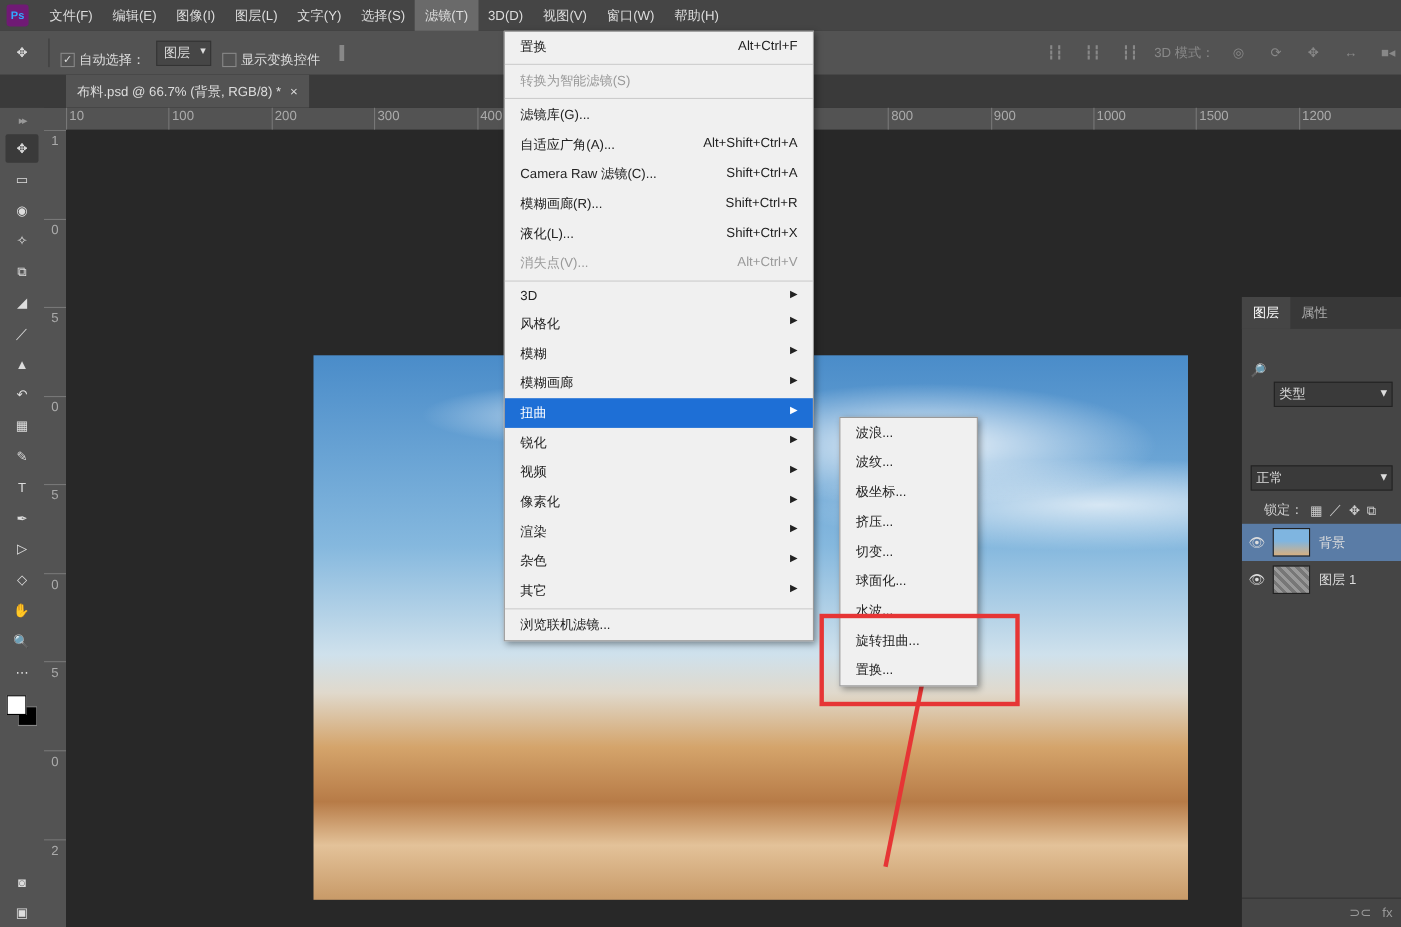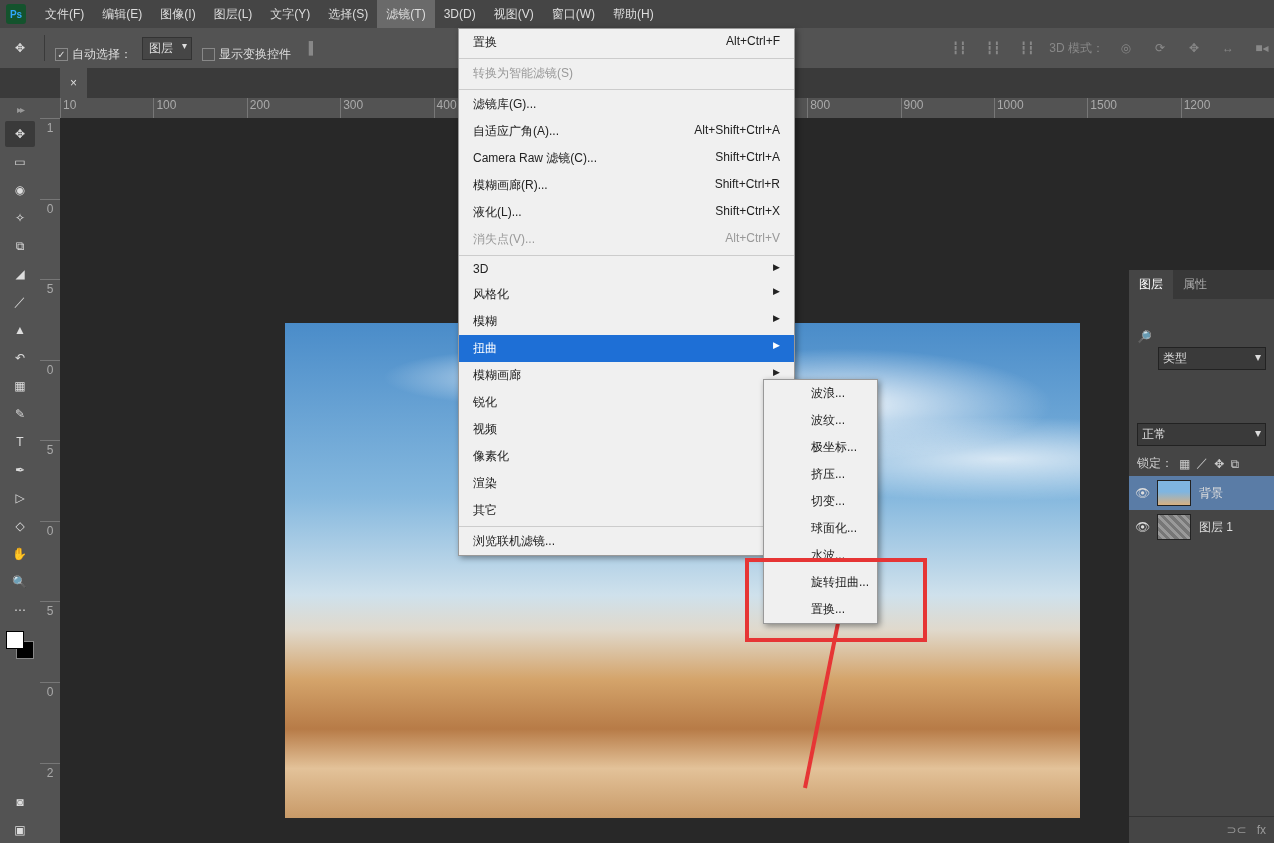--- a/index.html
+++ b/index.html
@@ -1,20 +1,20 @@
 <!DOCTYPE html>
 <html><head>
 <meta charset="utf-8">
 <style>
 * { margin: 0; padding: 0; box-sizing: border-box; font-family: "Microsoft YaHei", sans-serif; font-size: 12px; user-select: none; }
 body { background: #323232; color: #ddd; width: 1274px; height: 843px; overflow: hidden; position: relative; }
 
 
 .menubar { height: 28px; background: #454545; display: flex; align-items: center; padding-left: 6px; }
-.ps-logo { width: 20px; height: 20px; background: #14532d; color: #31a8ff; font-weight: bold; display: flex; align-items: center; justify-content: center; border-radius: 3px; margin-right: 10px; font-size: 10px; }
+.ps-logo { width: 20px; height: 20px; background: #701a75; color: #31a8ff; font-weight: bold; display: flex; align-items: center; justify-content: center; border-radius: 3px; margin-right: 10px; font-size: 10px; }
 .menubar .menu-item { padding: 0 9px; height: 28px; line-height: 28px; color: #ddd; cursor: default; }
 .menubar .menu-item.active { background: #6a6a6a; }
 
 
 .optbar { height: 40px; background: #535353; display: flex; align-items: center; padding-left: 6px; gap: 10px; }
 .tool-thumb { width: 28px; height: 28px; display:flex;align-items:center;justify-content:center;}
 .optdiv { width:1px; height:26px; background:#3a3a3a; }
 .chk { display:flex; align-items:center; gap:4px; color:#ddd;margin-top:12px; }
 .chk-box { width:13px;height:13px;border:1px solid #888;display:flex;align-items:center;justify-content:center;}
 .chk-box.on::after{content:"✓";font-size:10px;color:#ddd;}
@@ -56,41 +56,41 @@
 .toolbar-collapse { width:30px; text-align:center; color:#999; font-size:10px; margin-bottom:4px; letter-spacing:-2px;}
 
 
 .dropdown { position:absolute; background:#f0f0f0; color:#222; border:1px solid #999; box-shadow:2px 2px 6px rgba(0,0,0,.4); }
 .dropdown .row { display:flex; justify-content:space-between; padding:5px 14px; white-space:nowrap; }
 .dropdown .row.sep { border-top:1px solid #ccc; margin-top:2px; padding-top:6px;}
 .dropdown .row.disabled{ color:#999;}
 .dropdown .row.sub::after{ content:"▶"; font-size:9px; margin-left:20px;}
 .dropdown .row.hl { background:#1e6fd6; color:#fff;}
 .dropdown .row.hl::after{color:#fff;}
-#menu-filter { top:28px; left:458px; width:337px;}
-#menu-distort { top:379px; left:763px; width:115px;padding-left:33px;}
+#menu-filter { top:28px; left:458px; width:282px;}
+#menu-distort { top:379px; left:763px; width:126px;}
 
 
 .redbox{position:absolute; border:4px solid #e63535; pointer-events:none;}
 
 
 .panels { position:absolute; top:270px; right:0; width:145px; bottom:0; background:#454545; display:flex; flex-direction:column;}
 .panel-tabs{display:flex; background:#383838; }
 .panel-tabs .ptab{padding:6px 10px; color:#aaa;}
 .panel-tabs .ptab.active{background:#454545;color:#fff;}
 .panel-row{display:flex;align-items:center;gap:6px;padding:5px 8px;}
 .panel-sel{flex:1;background:#3a3a3a;border:1px solid #222;padding:2px 4px;display:flex;justify-content:space-between;margin-top:43px;}
 .layers{flex:1;overflow:hidden;}
 .layer{display:flex;align-items:center;gap:8px;padding:4px 6px;}
 .layer.active{background:#5a7ca6;}
 .eye{width:14px;text-align:center;}
 .thumb{width:34px;height:26px;border:1px solid #222;background:linear-gradient(to bottom,#7fb5e0 45%,#d8b080 100%);}
 .thumb.gray{background:repeating-linear-gradient(45deg,#777,#777 3px,#999 3px,#999 6px);}
 .panel-foot{display:flex;justify-content:flex-end;gap:10px;padding:6px 8px;border-top:1px solid #333;color:#999;}
-.lock-row{display:flex;align-items:center;gap:6px;padding:4px 8px;color:#ccc;}
+.lock-row{display:flex;align-items:center;gap:6px;padding:4px 20px;color:#ccc;}
 .lock-ic{color:#ccc;}
 </style>
 </head>
 <body>
 
 <div class="menubar">
   <div class="ps-logo">Ps</div>
   <div class="menu-item">文件(F)</div>
   <div class="menu-item">编辑(E)</div>
   <div class="menu-item">图像(I)</div>
@@ -124,20 +124,21 @@
   <span style="color:#888">3D 模式：</span>
   <div class="iconbtn">◎</div>
   <div class="iconbtn">⟳</div>
   <div class="iconbtn">✥</div>
   <div class="iconbtn">↔</div>
   <div class="iconbtn">■◂</div>
 </div>
 
 <div class="doctabs">
   <div class="doc-tab">
+    <span>布料.psd @ 66.7% (背景, RGB/8) *</span>
     <span class="doc-close">×</span>
   </div>
 </div>
 
 <div class="toolbar">
   <div class="toolbar-collapse">▸▸</div>
   <div class="tool active">✥</div>
   <div class="tool">▭</div>
   <div class="tool">◉</div>
   <div class="tool">✧</div>
@@ -237,37 +238,40 @@
     </div>
     <div class="row sep sub">
       <span>3D</span>
     </div>
     <div class="row sub">
       <span>风格化</span>
     </div>
     <div class="row sub">
       <span>模糊</span>
     </div>
+    <div class="row sub">
+      <span>模糊画廊</span>
+    </div>
     <div class="row sub hl">
       <span>扭曲</span>
     </div>
     <div class="row sub">
-      <span>模糊画廊</span>
-    </div>
-    <div class="row sub">
       <span>锐化</span>
     </div>
     <div class="row sub">
       <span>视频</span>
     </div>
     <div class="row sub">
       <span>像素化</span>
     </div>
     <div class="row sub">
       <span>渲染</span>
+    </div>
+    <div class="row sub">
+      <span>杂色</span>
     </div>
     <div class="row sub">
       <span>其它</span>
     </div>
     <div class="row sep">
       <span>浏览联机滤镜...</span>
     </div>
   </div>
 
 <div id="menu-distort" class="dropdown">

